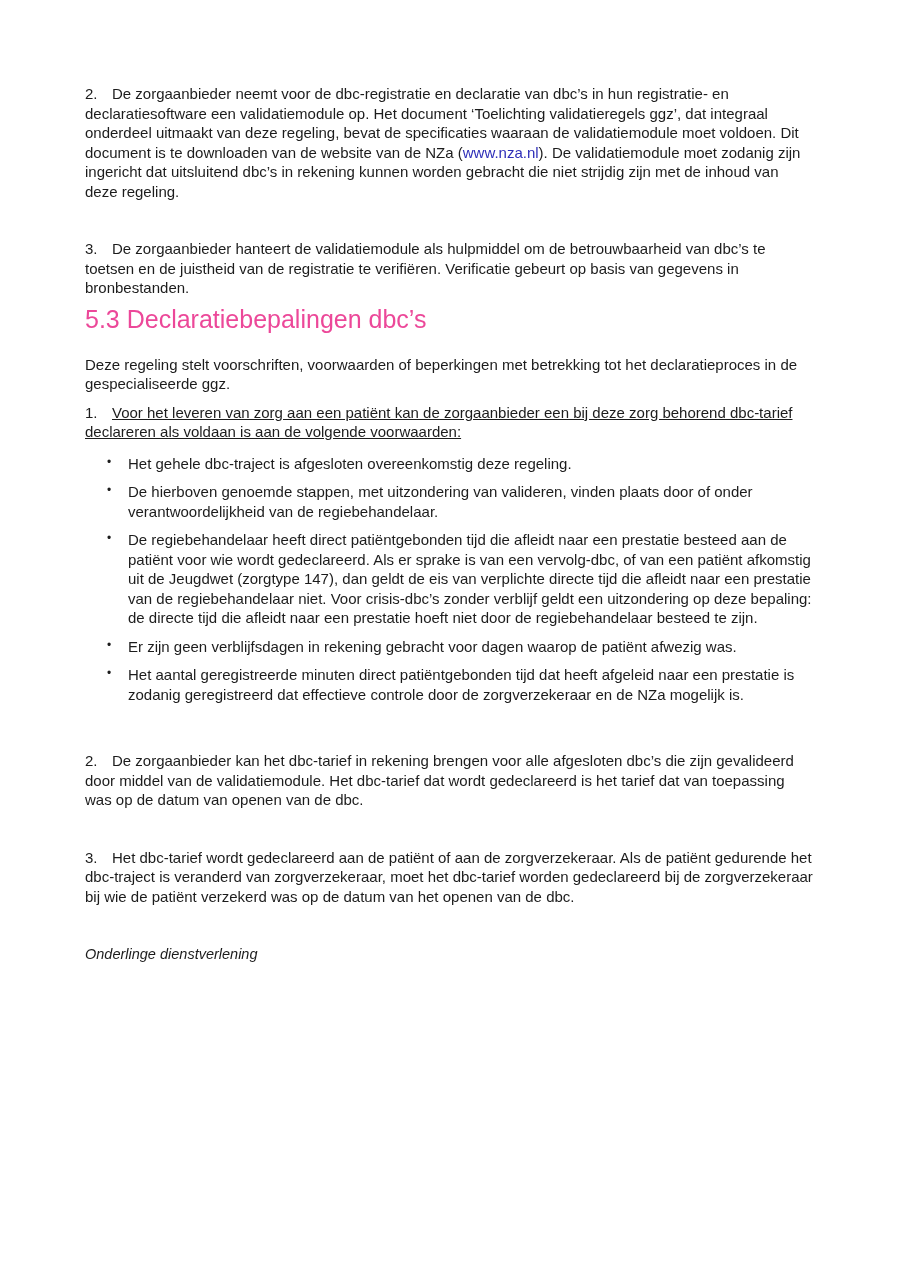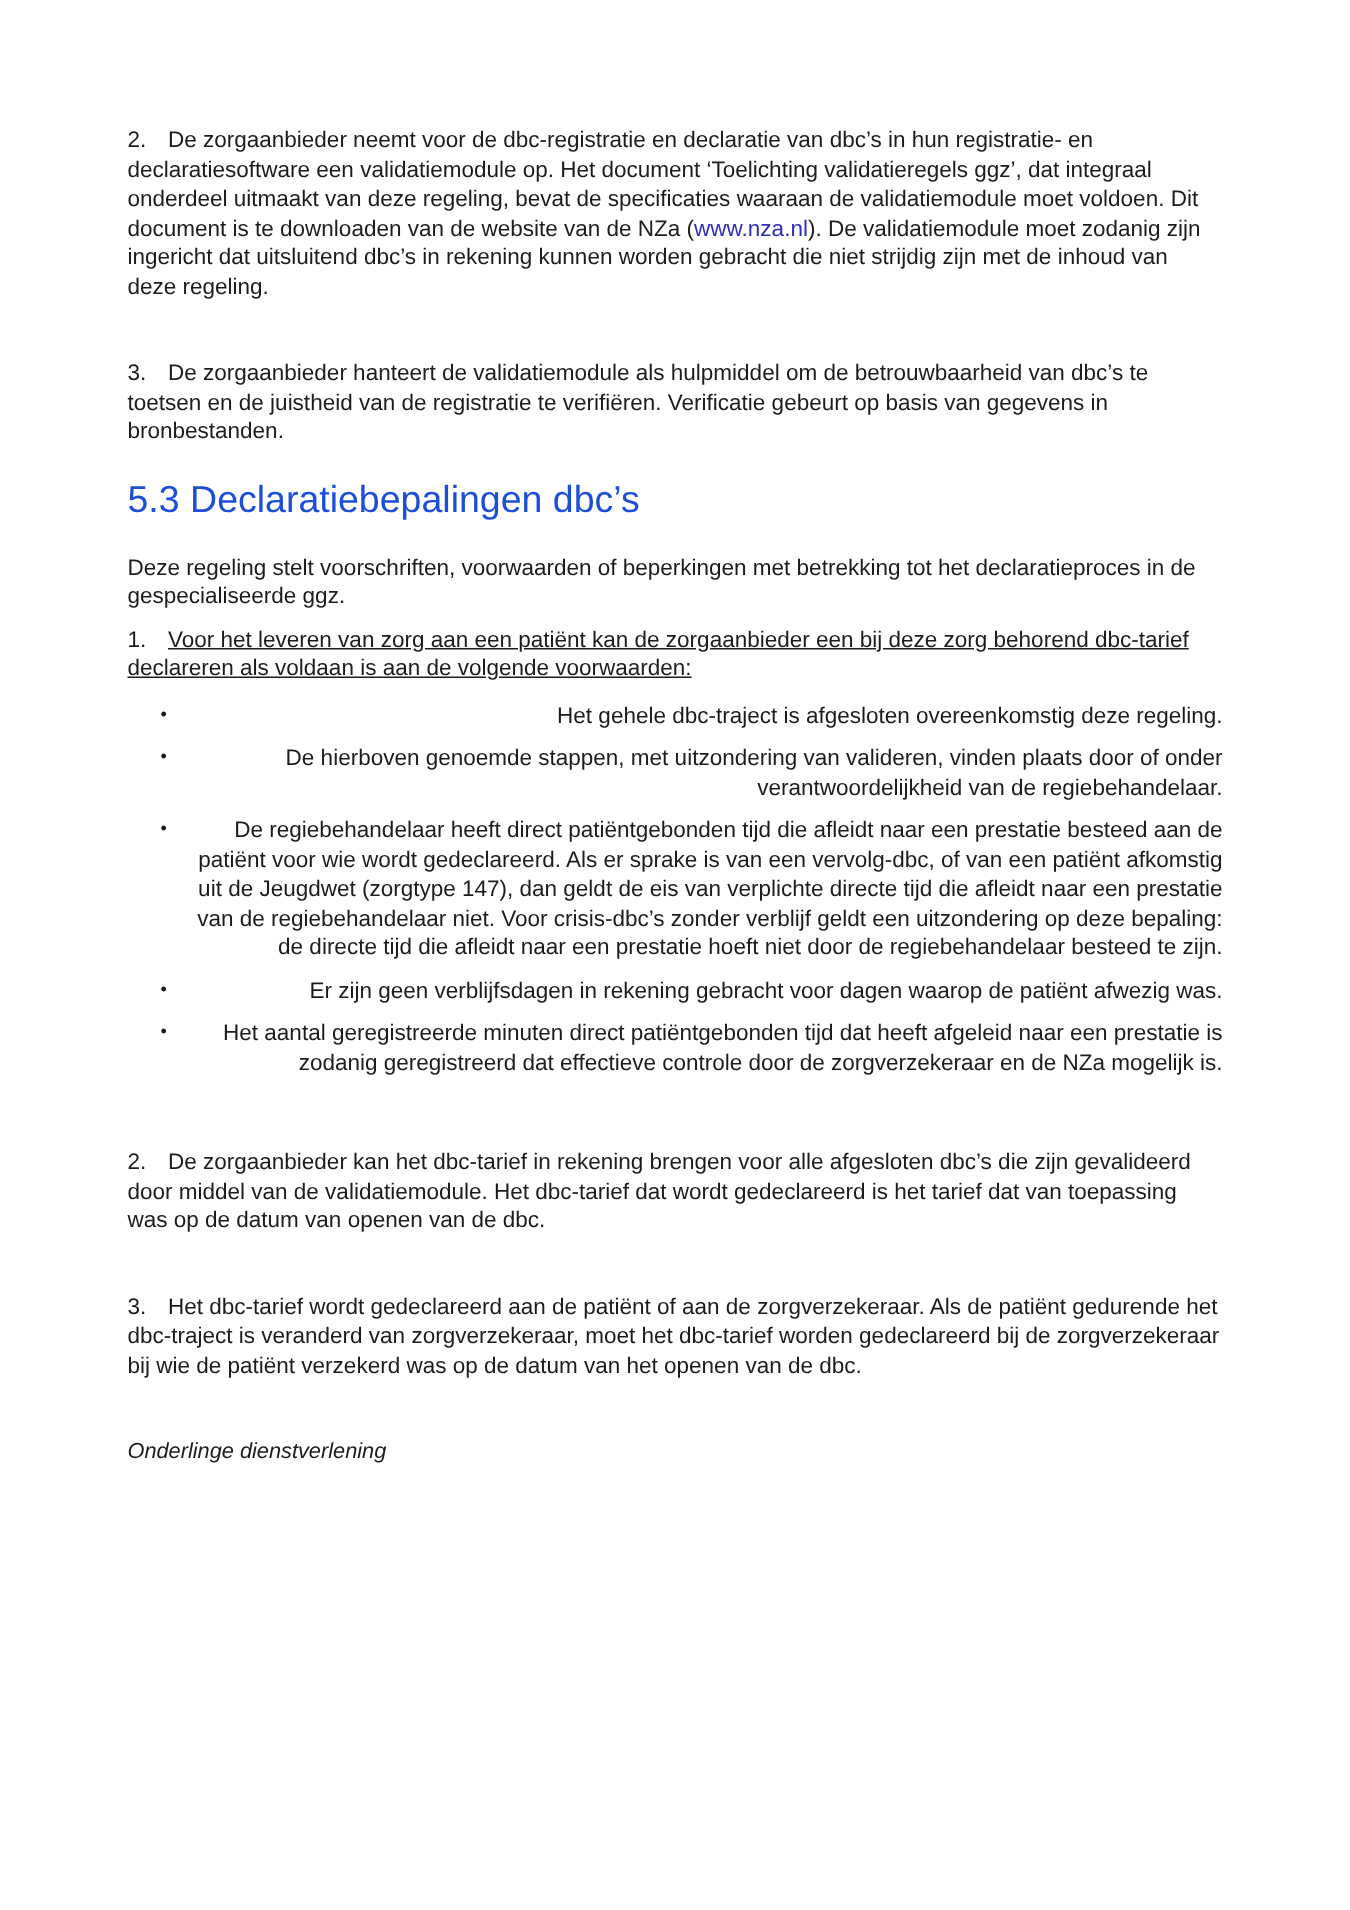--- a/index.html
+++ b/index.html
@@ -15,44 +15,43 @@
     line-height: 19.5px;
     color: #1c1c1c;
     padding: 84px 85px 0 85px;
     overflow: hidden;
   }
   .body-text { margin: 0; }
   .num { display: inline-block; min-width: 27px; }
   .link { color: #2e2eb8; text-decoration: none; cursor: pointer; }
   .para-3 { margin-top: 38px; }
   h2.section-heading {
-    margin-top: 19px;
+    margin-top: 5px;
     font-size: 25px;
     line-height: 32px;
     font-weight: 400;
     letter-spacing: 0px;
-    color: #1d4ed8;
+    color: #ec4899;
   }
   .intro { margin-top: 20px; }
   .subheading {
     font-style: italic;
     margin-top: 38px;
     font-size: 14.5px;
   }
   .item-1 { margin-top: 9px; text-decoration: underline; }
   ul.conditions {
     list-style: none;
     margin-top: 12px;
     padding-left: 20px;
   }
   ul.conditions li {
     position: relative;
     padding-left: 23px;
     margin-bottom: 9px;
-    text-align: right;
   }
   ul.conditions li::before {
     content: "\2022";
     position: absolute;
     left: 2px;
     top: -1px;
     font-size: 12px;
     color: #1c1c1c;
   }
   .para-after-list { margin-top: 47px; }

